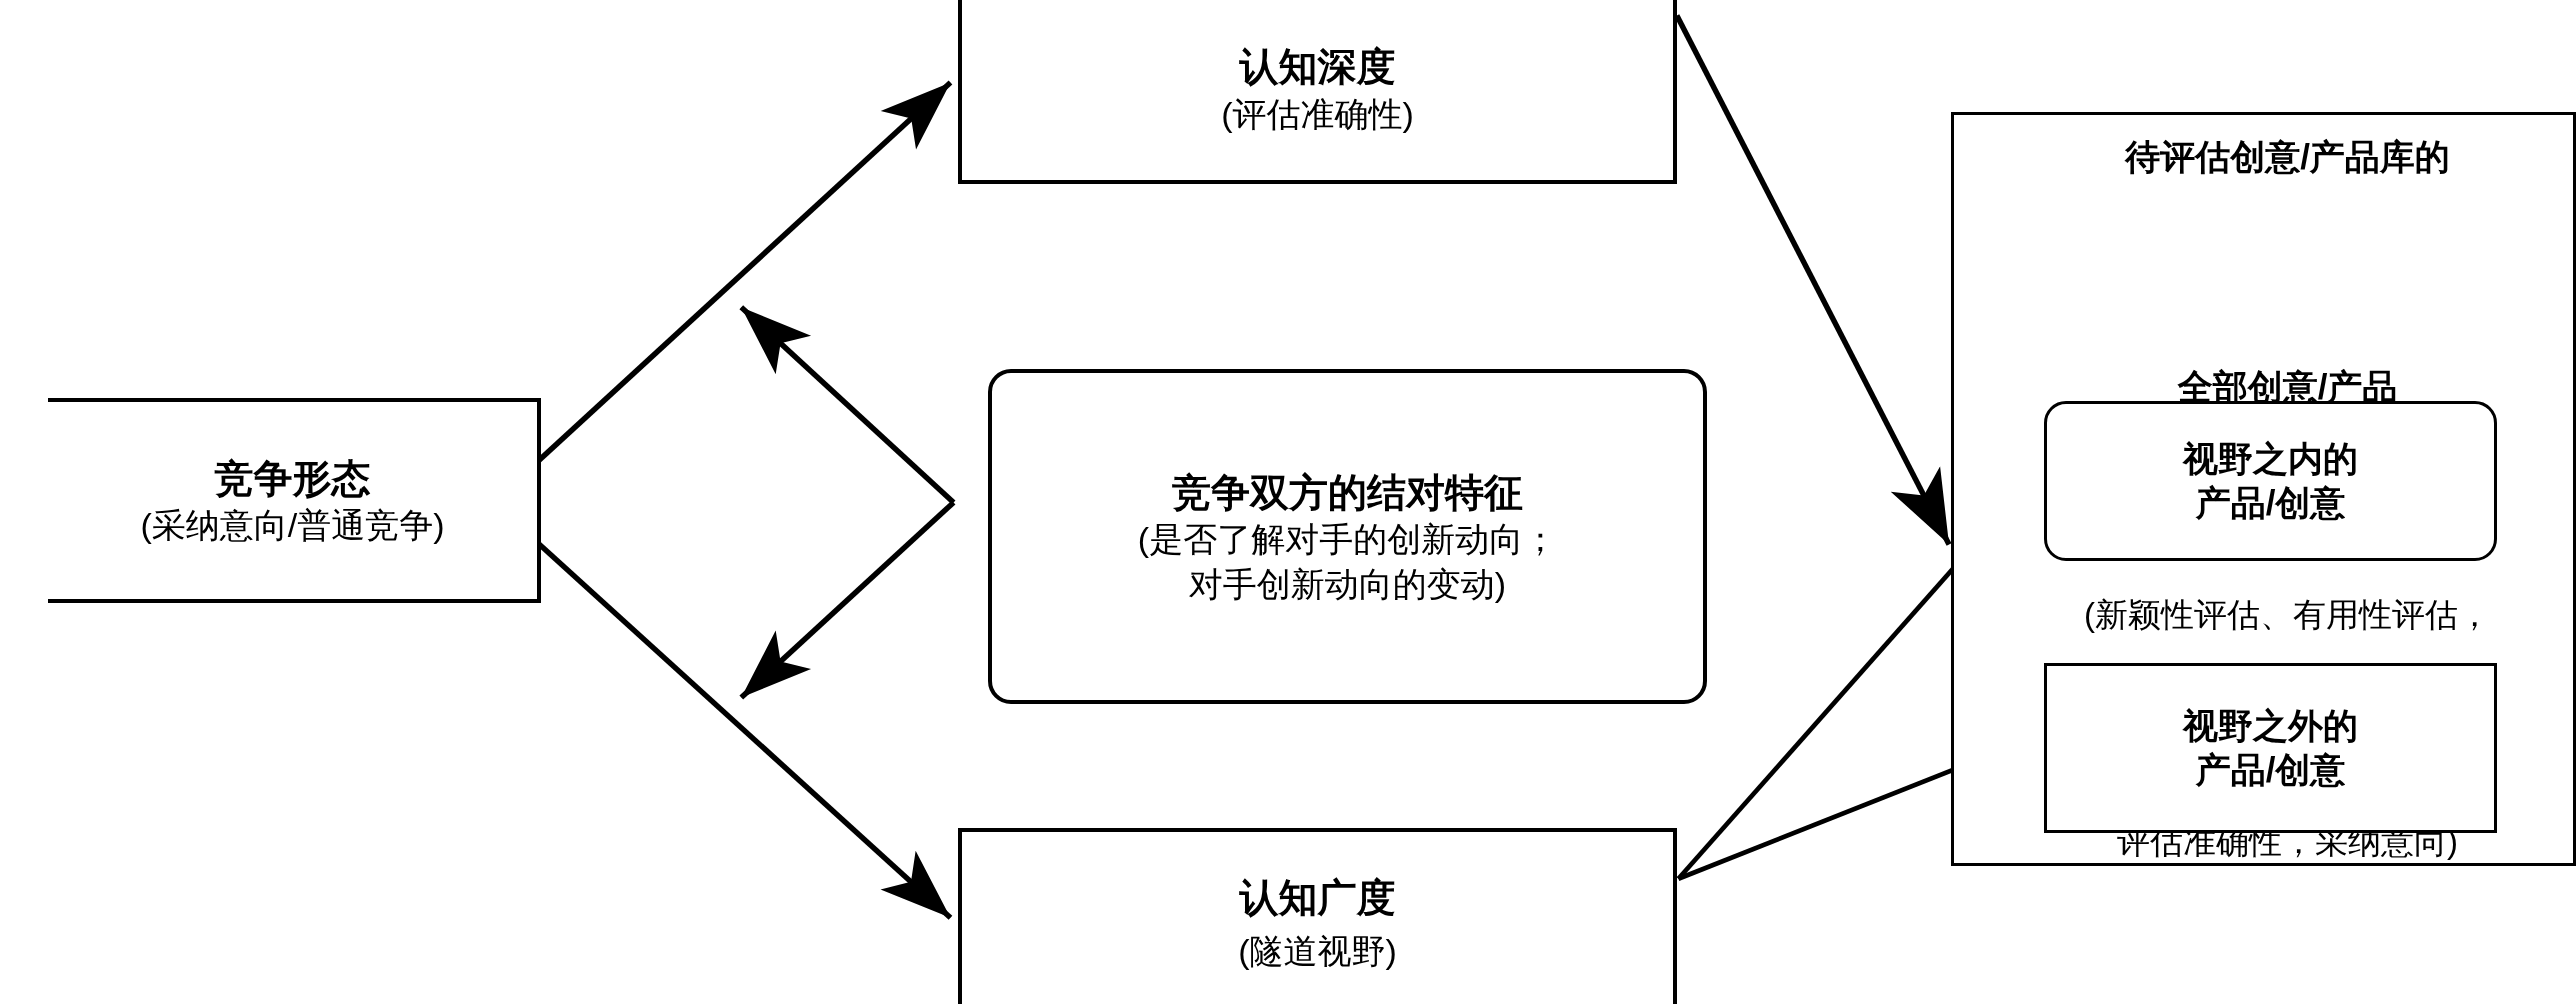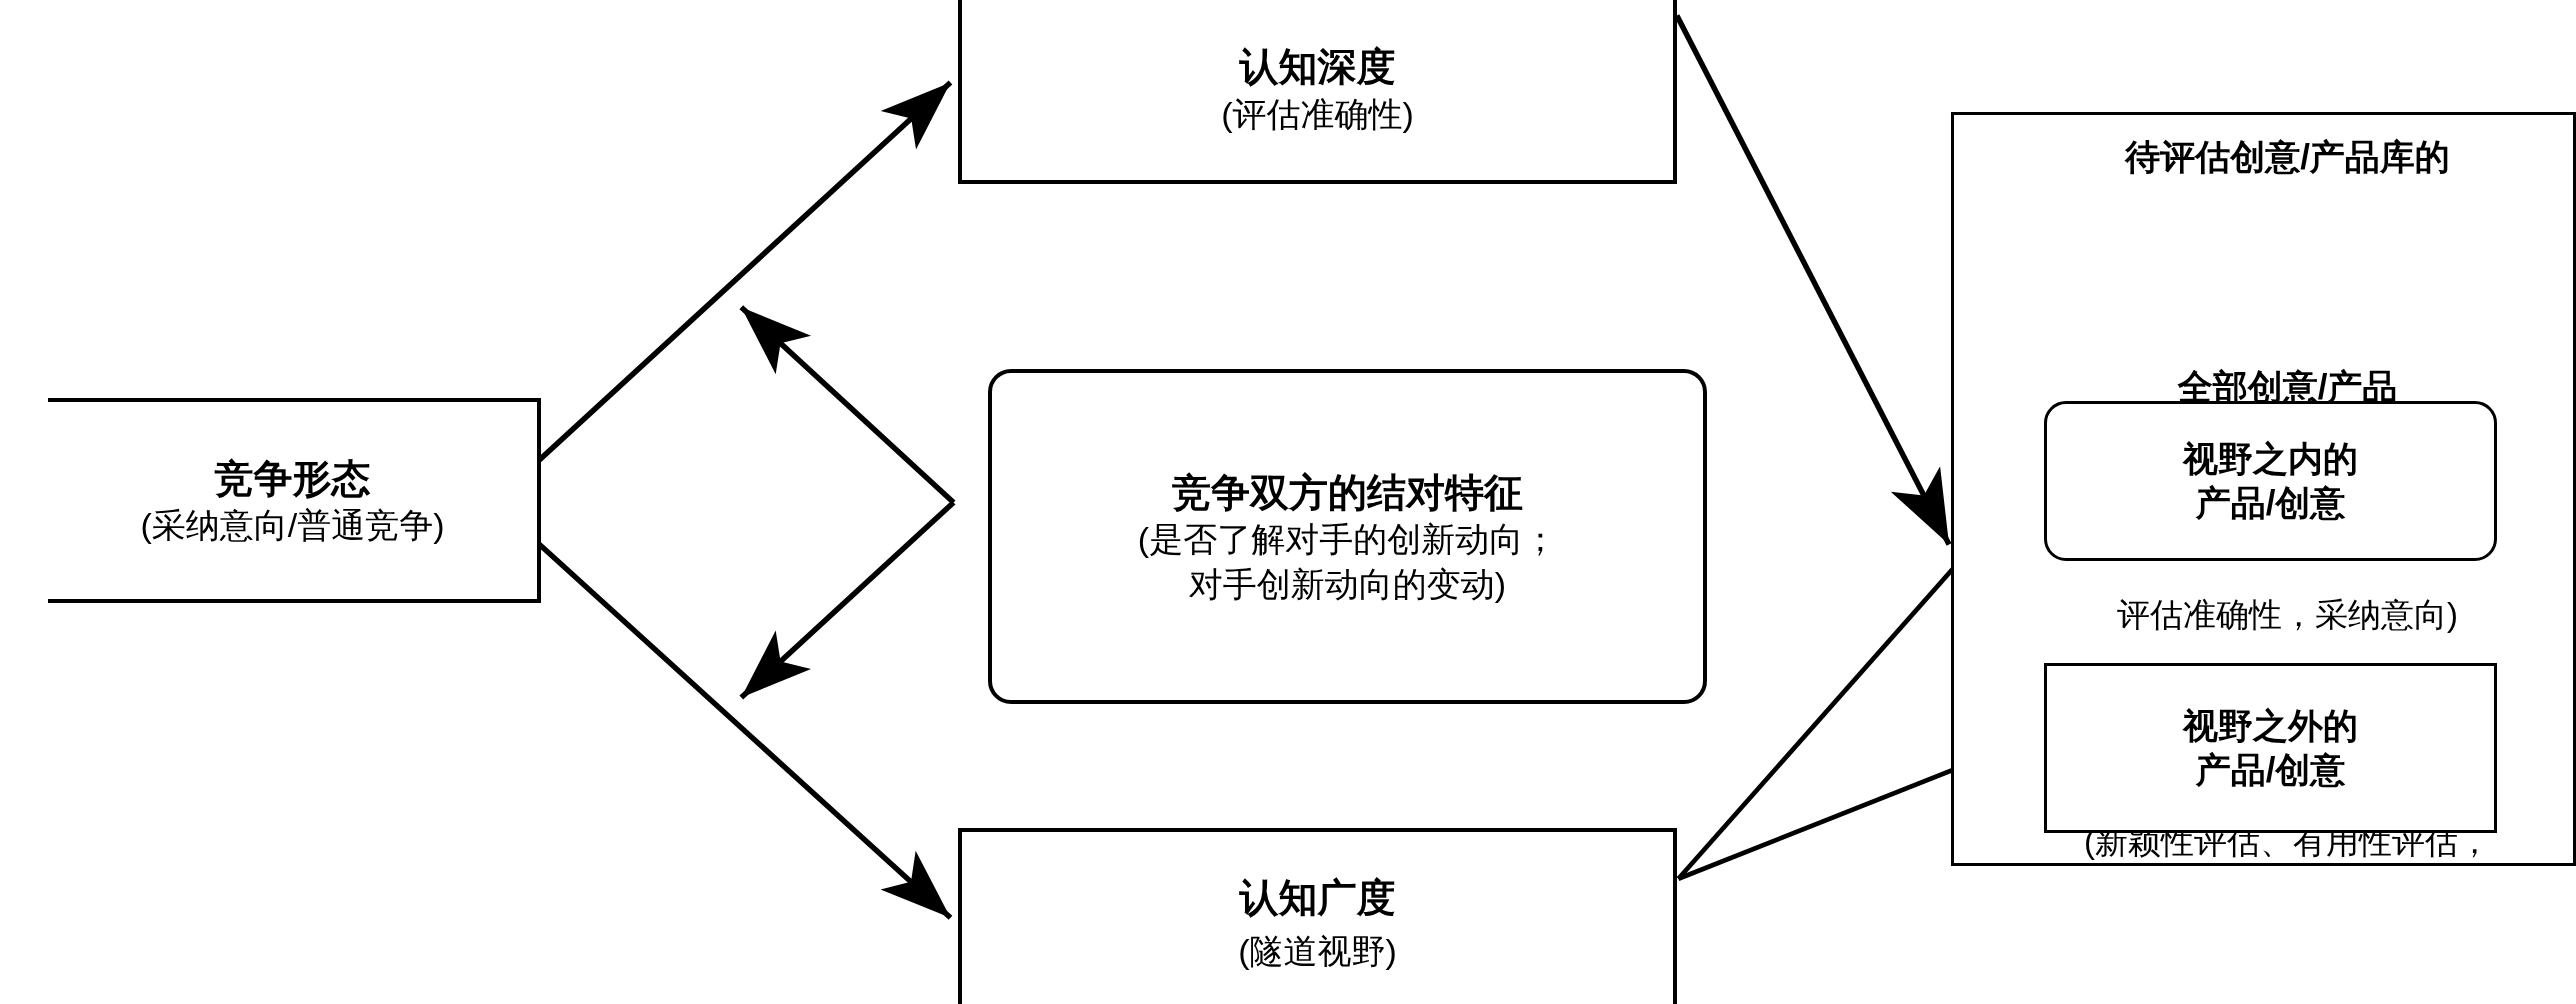--- a/index.html
+++ b/index.html
@@ -142,22 +142,22 @@
   </div>
 
   <div class="node thick" id="node-cognitive-breadth">
     <div class="ttl">认知广度</div>
     <div class="sub">(隧道视野)</div>
   </div>
 
   <div class="node thin container" id="node-idea-pool">
     <div class="ttl">待评估创意/产品库的</div>
     <div class="ttl">全部创意/产品</div>
+    <div class="sub">(新颖性评估、有用性评估，</div>
     <div class="sub">评估准确性，采纳意向)</div>
-    <div class="sub">(新颖性评估、有用性评估，</div>
   </div>
 
   <div class="node thin" id="node-in-view">
     <div class="ttl">视野之内的</div>
     <div class="ttl">产品/创意</div>
   </div>
 
   <div class="node thin" id="node-out-view">
     <div class="ttl">视野之外的</div>
     <div class="ttl">产品/创意</div>

